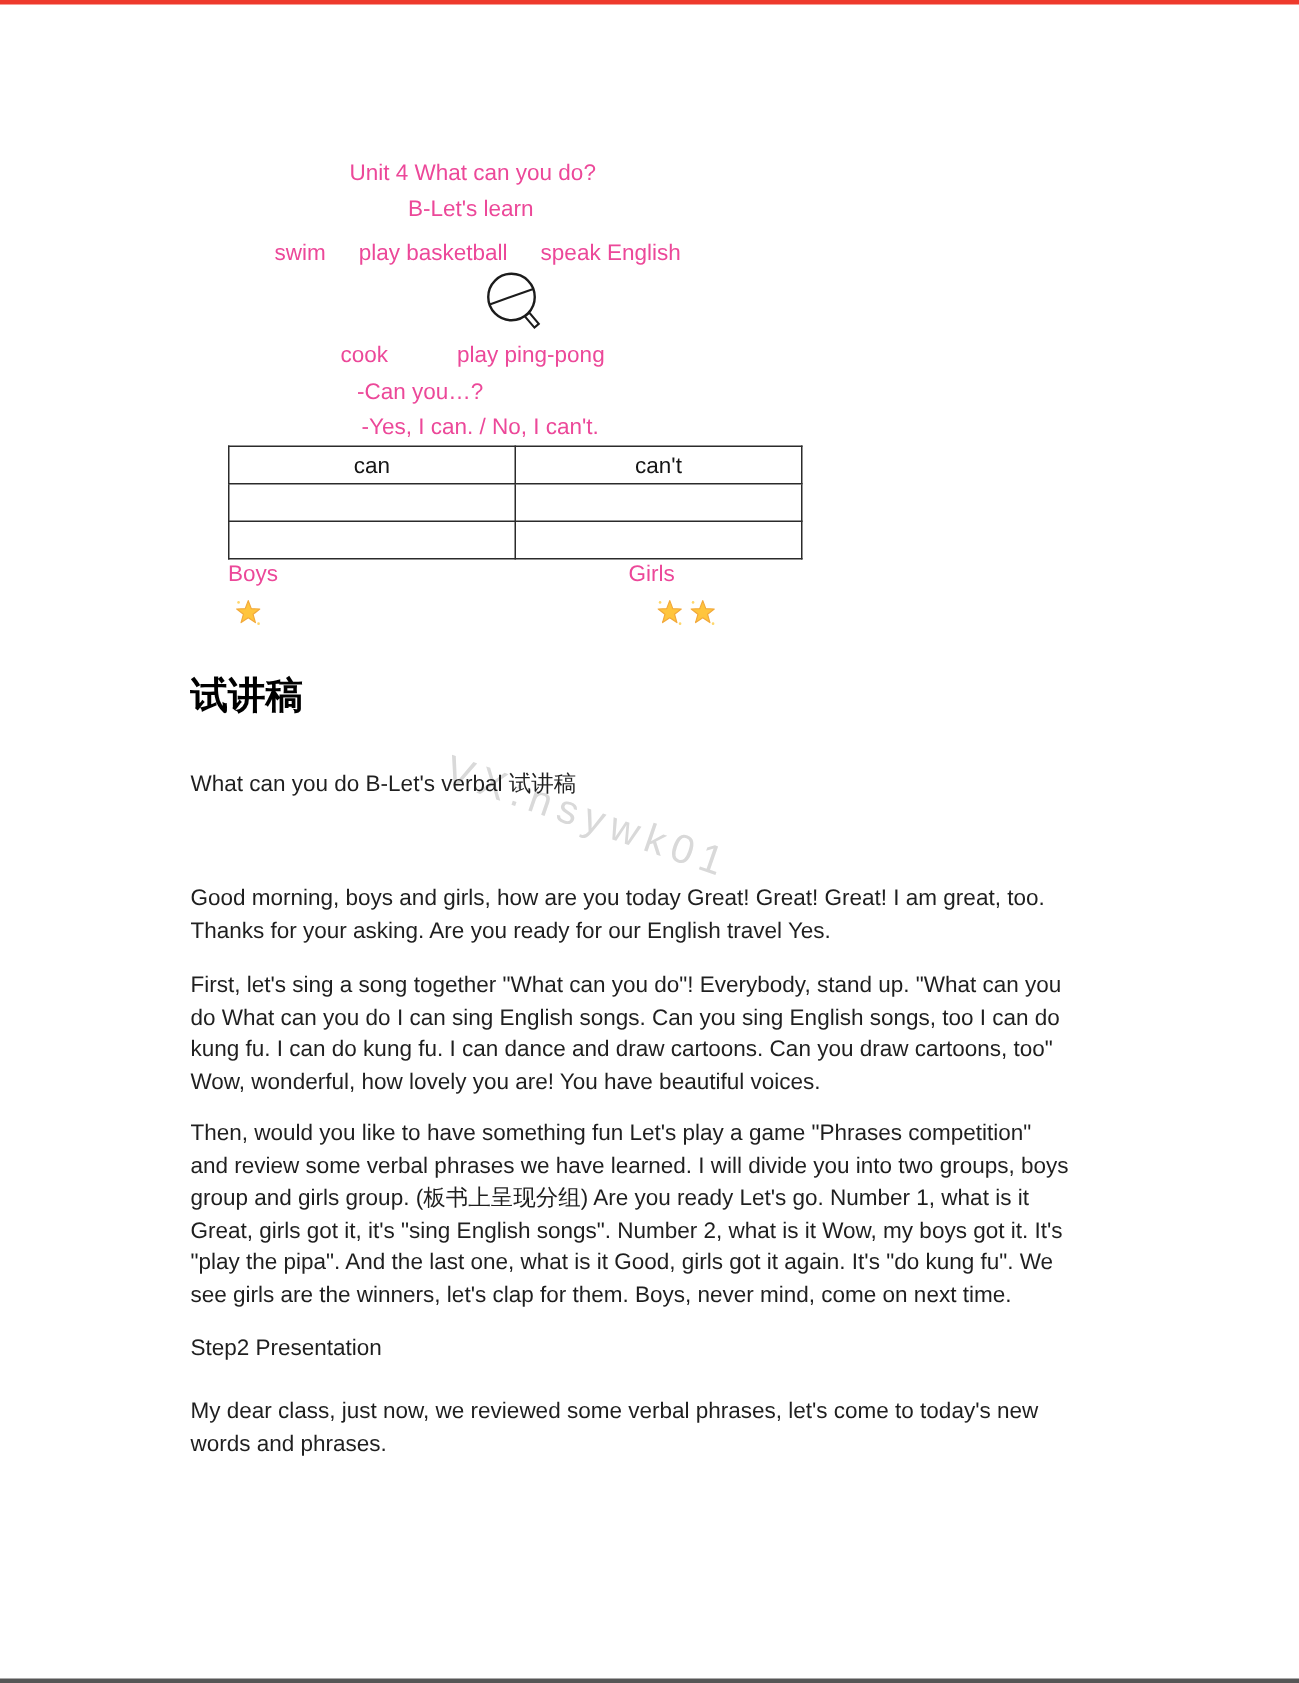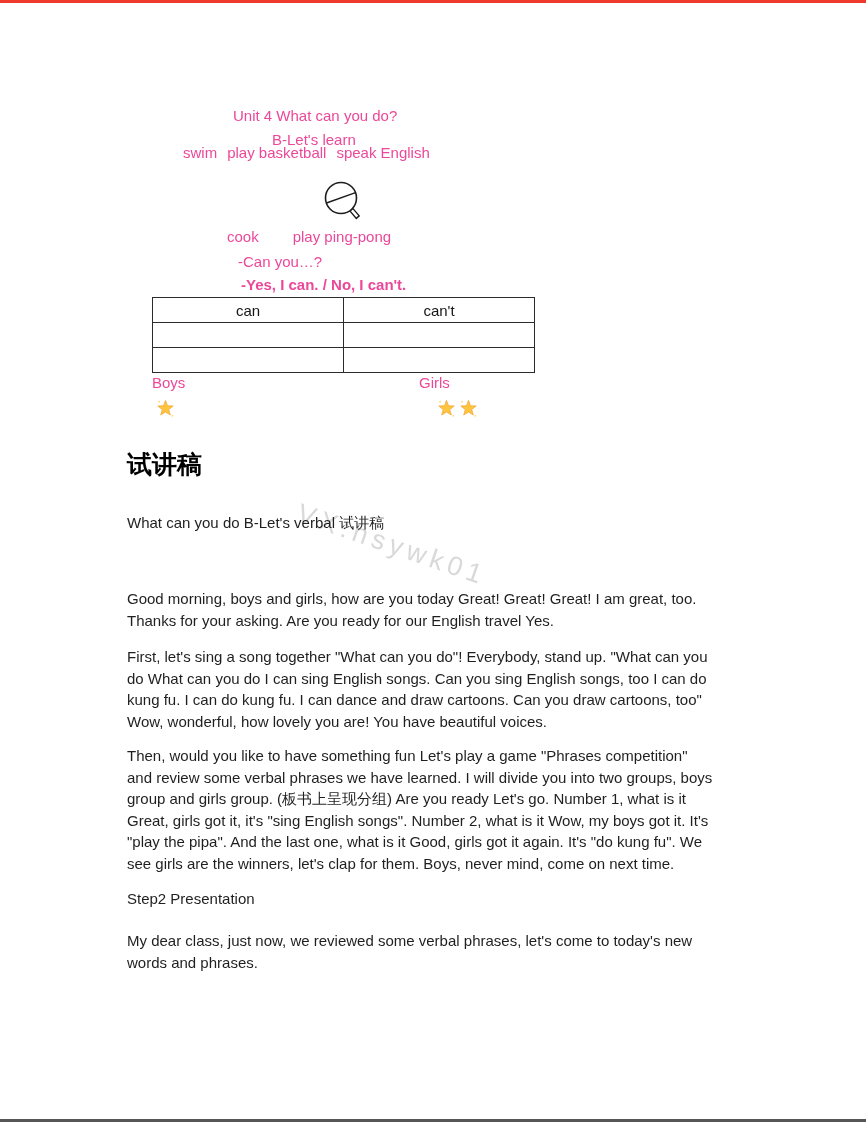--- a/index.html
+++ b/index.html
@@ -9,25 +9,25 @@
     font-family:"Liberation Sans", sans-serif; color:#1f1f1f;
   }
   .abs { position:absolute; }
   .top-line { left:0; top:0; width:866px; height:3px; background:#ee3a2c; }
   .bottom-line { left:0; bottom:0; width:866px; height:3px; background:#565656; }
 
   
   .bb { font-size:15px; color:#ec4899; white-space:nowrap; z-index:2; }
   .bb-title    { left:233px; top:107px; }
   .bb-subtitle { left:272px; top:131px; }
-  .bb-row1     { left:183px; top:144px; display:flex; gap:10px; }
+  .bb-row1     { left:183px; top:160px; display:flex; gap:22px; }
   .bb-paddle   { left:318px; top:179px; width:48px; height:48px; }
-  .bb-row2     { left:227px; top:228px; display:flex; gap:34px; }
+  .bb-row2     { left:227px; top:228px; display:flex; gap:46px; }
   .bb-question { left:238px; top:253px; }
-  .bb-answer   { left:241px; top:276px;font-weight:bold; }
+  .bb-answer   { left:241px; top:276px; }
 
   table.bb-table { left:152px; top:297px; width:383px; border-collapse:collapse; position:absolute; z-index:2; }
   table.bb-table td, table.bb-table th {
     border:1px solid #2b2b2b; height:24px; font-size:15px; font-weight:400;
     text-align:center; vertical-align:middle; padding:0; color:#151515;
   }
   .bb-boys  { left:152px; top:374px; }
   .bb-girls { left:419px; top:374px; }
   .bb-star-left  { left:155px; top:398px; display:flex; }
   .bb-stars-right{ left:436px; top:398px; display:flex; gap:1px; }

